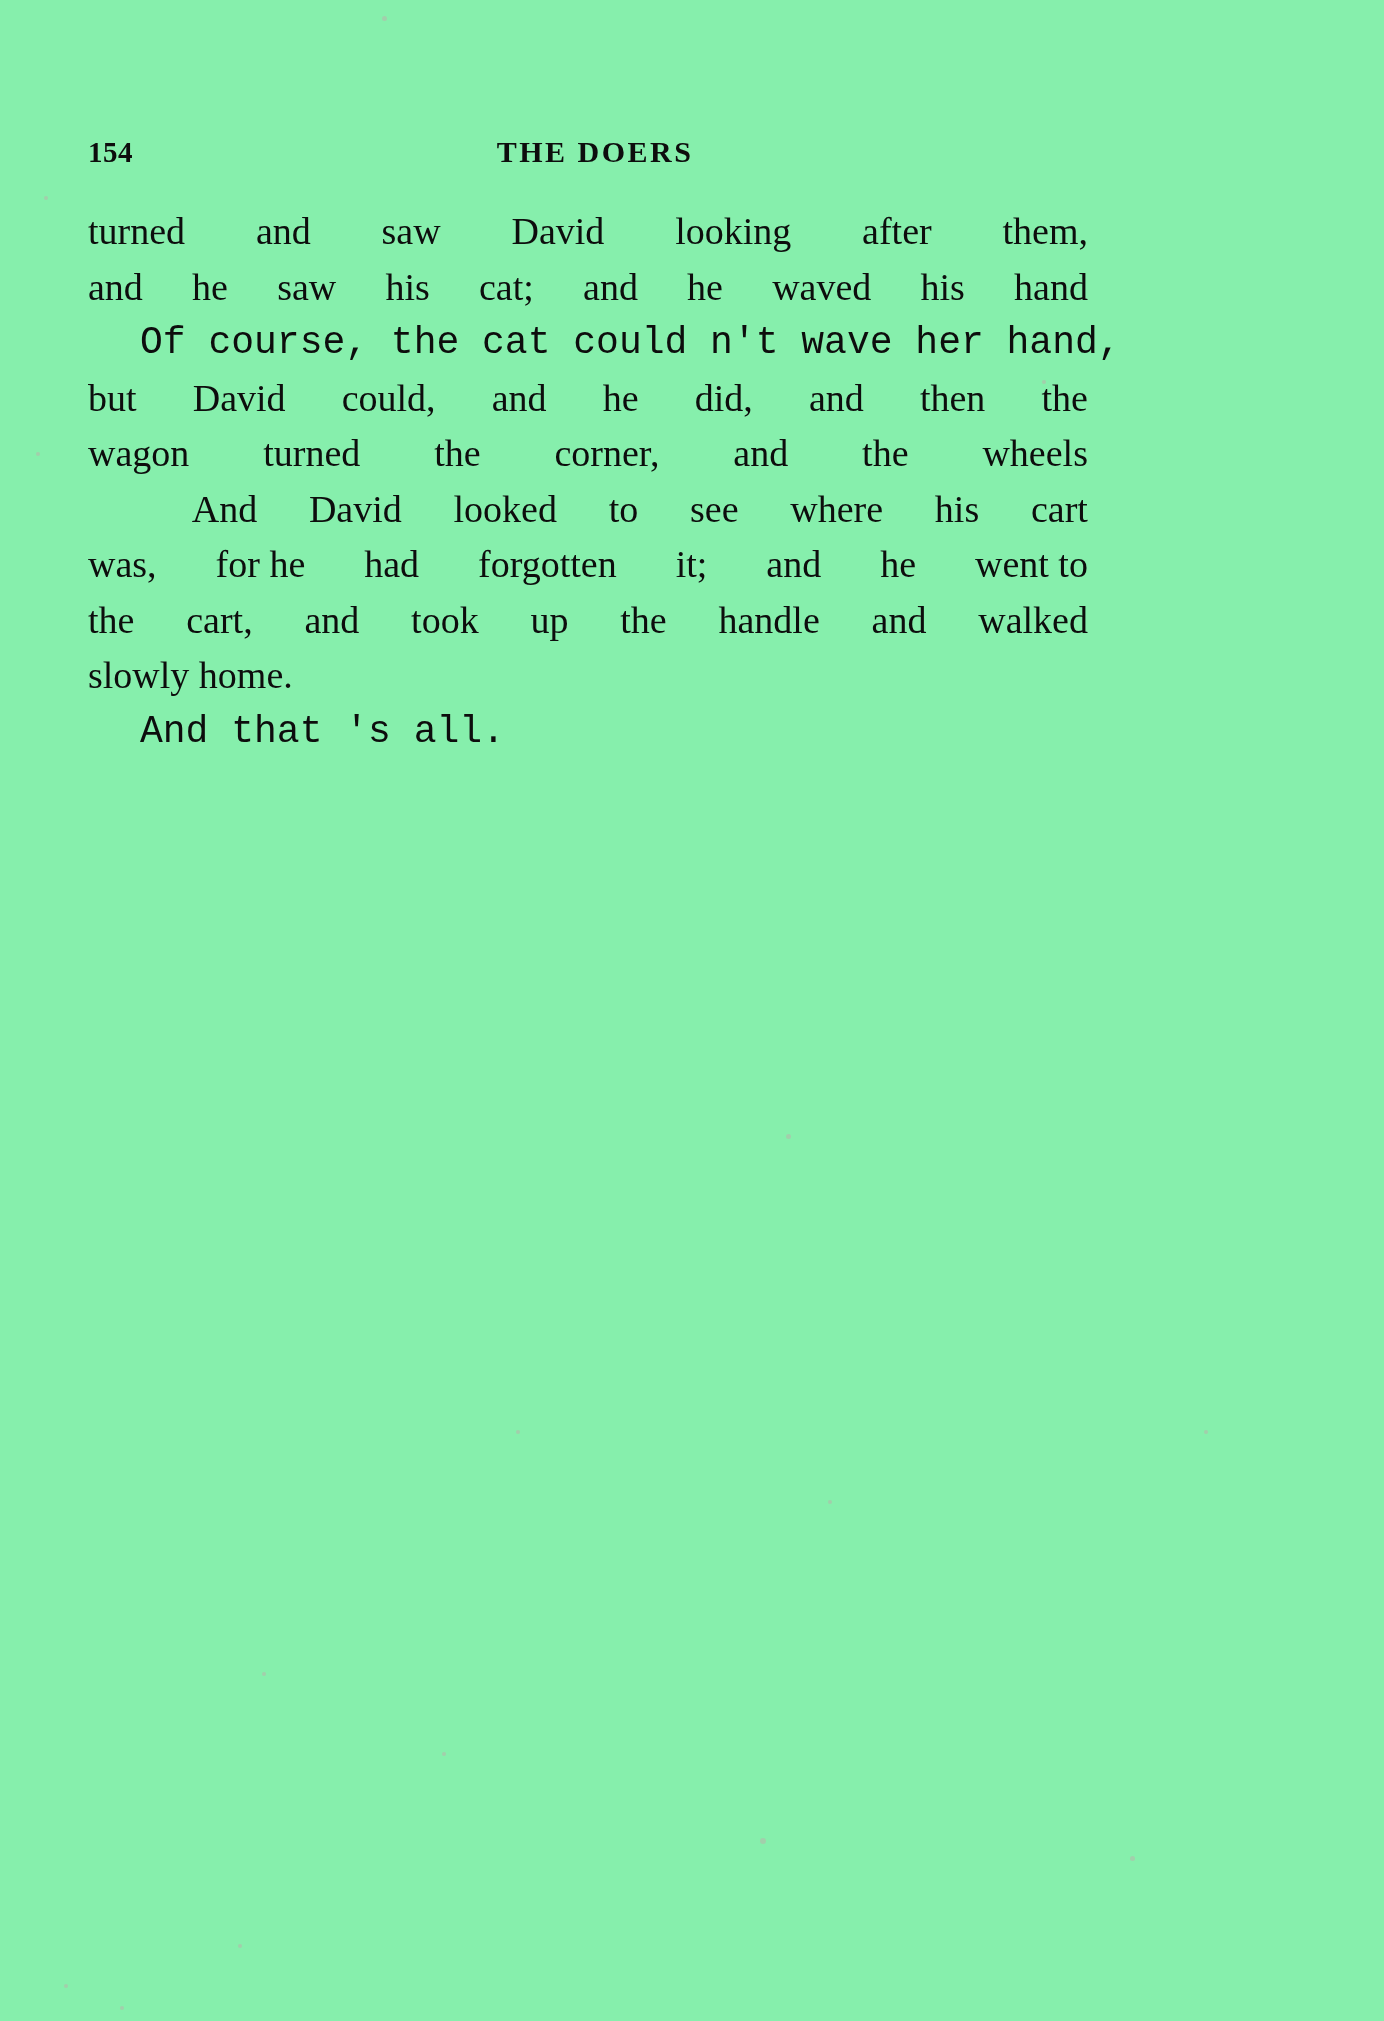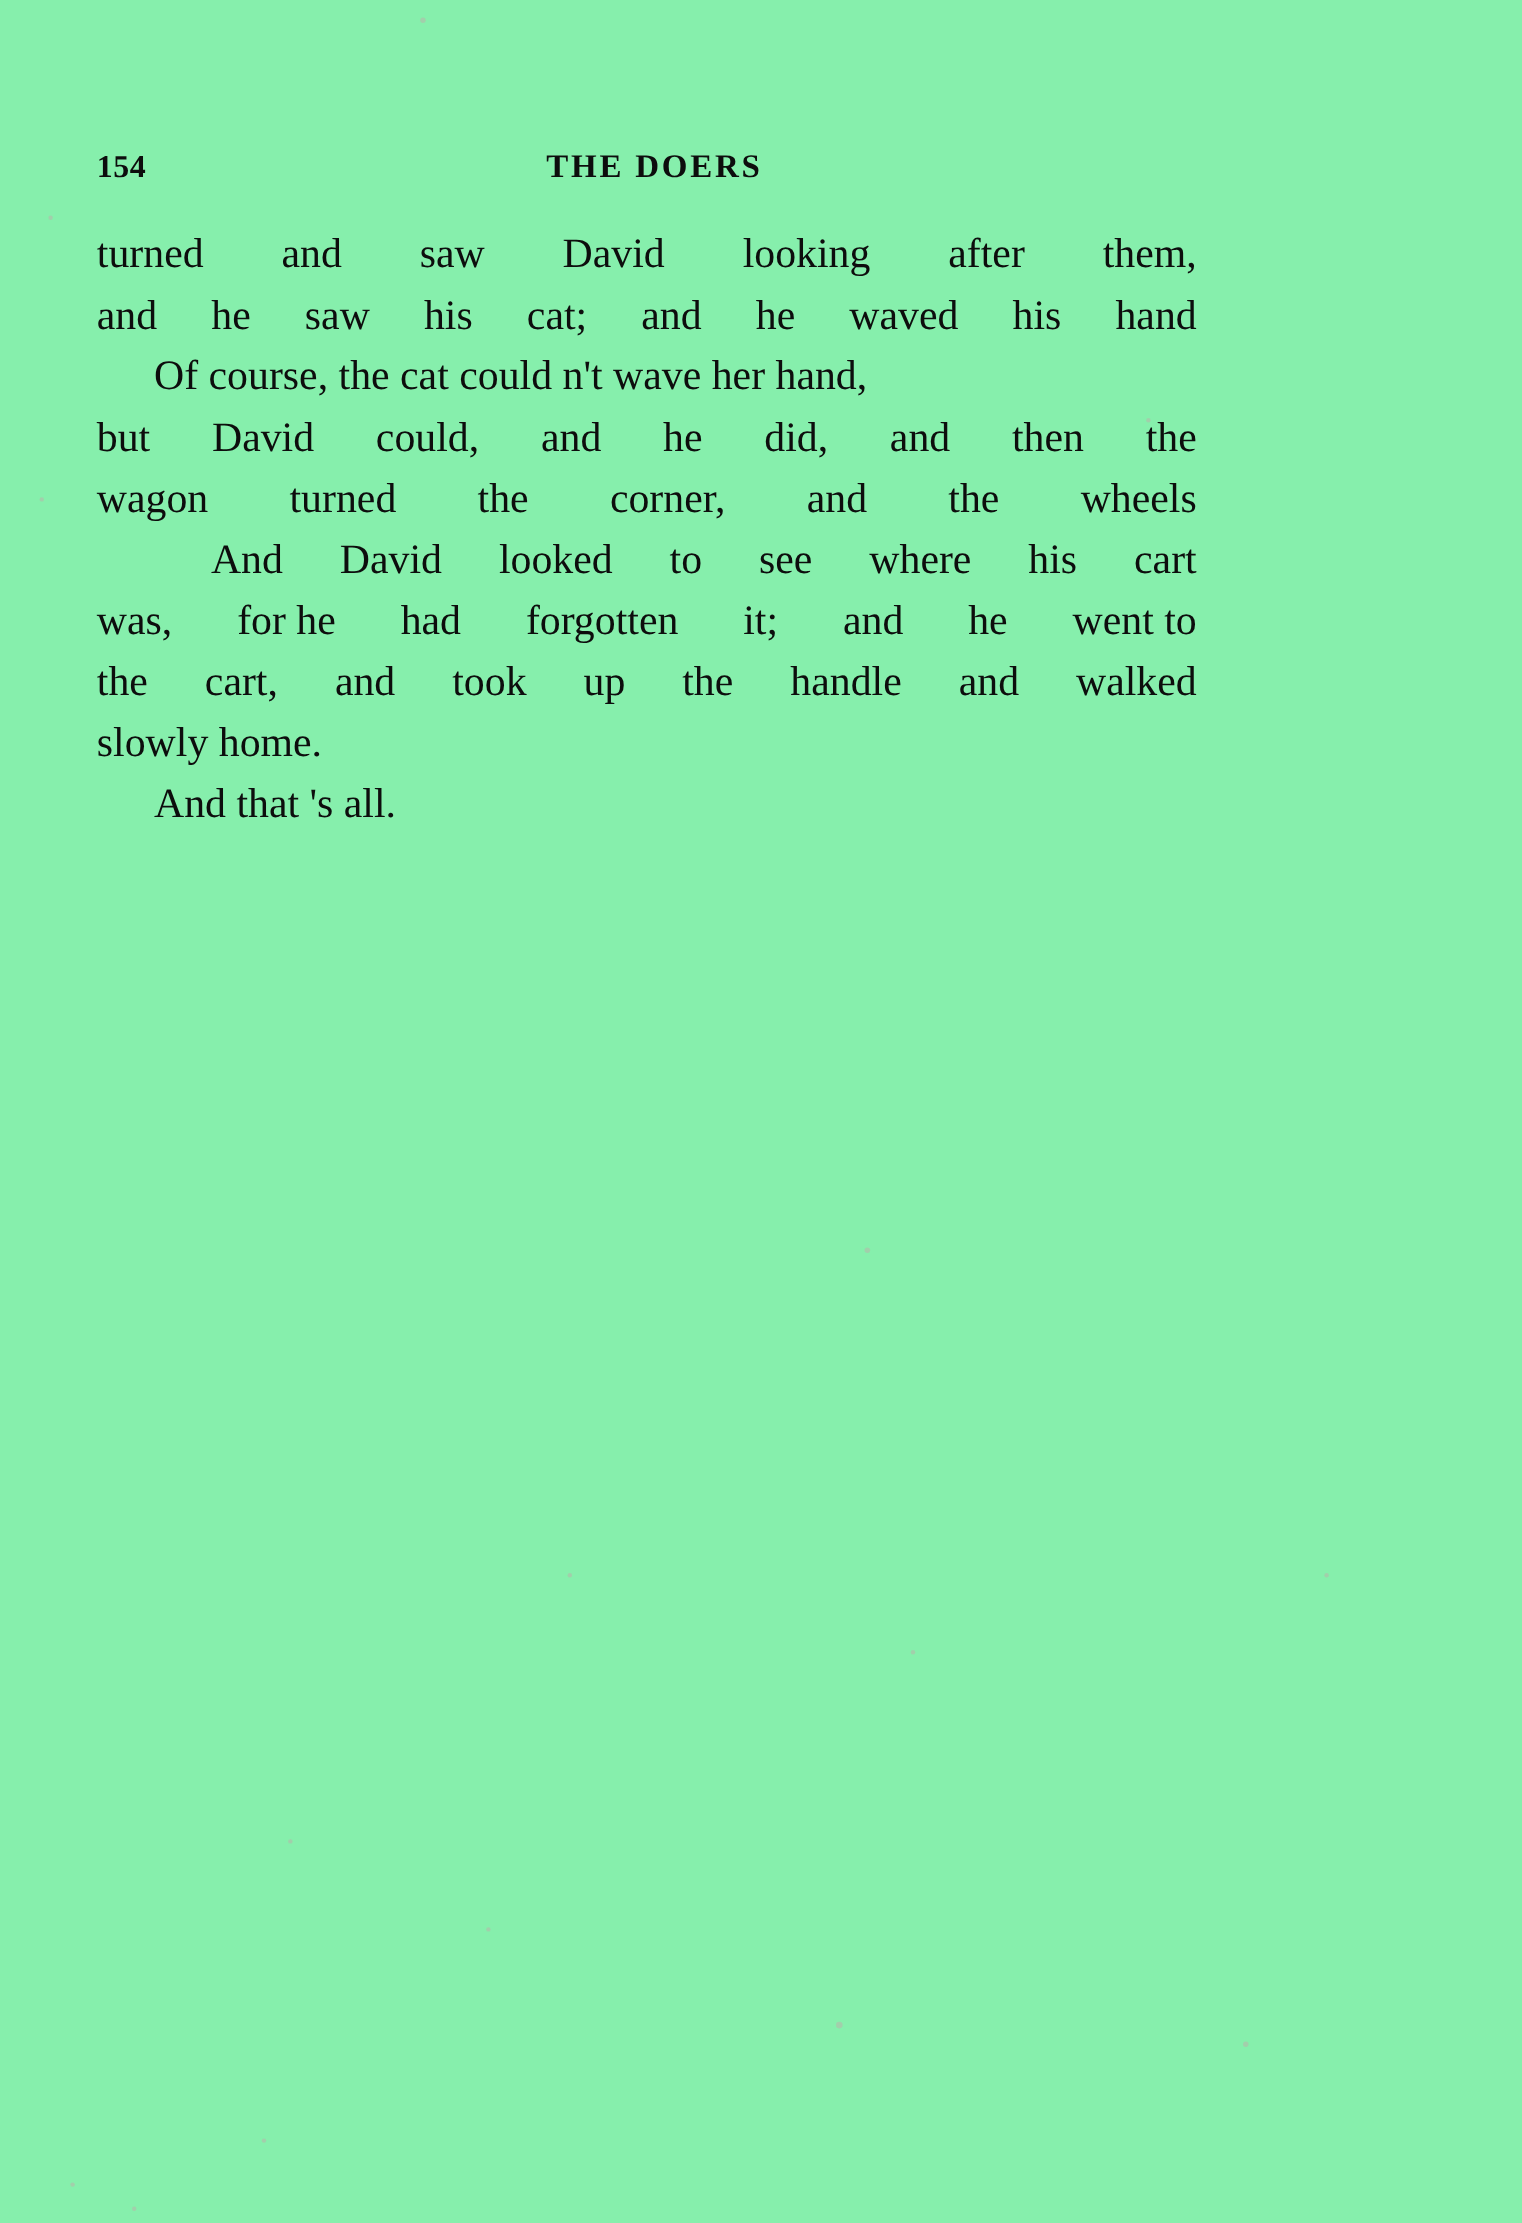--- a/index.html
+++ b/index.html
@@ -89,20 +89,21 @@
   }
   .line .w {
     display: inline-block;
     white-space: pre;
   }
   .line.last {
     display: block;
   }
   .line.last.indented {
     text-indent: 52px;
+    font-family: Liberation Mono, monospace;
   }
 
   
   .speck {
     position: absolute;
     background: #b9b4ab;
     border-radius: 50%;
     opacity: 0.55;
   }
 </style>

